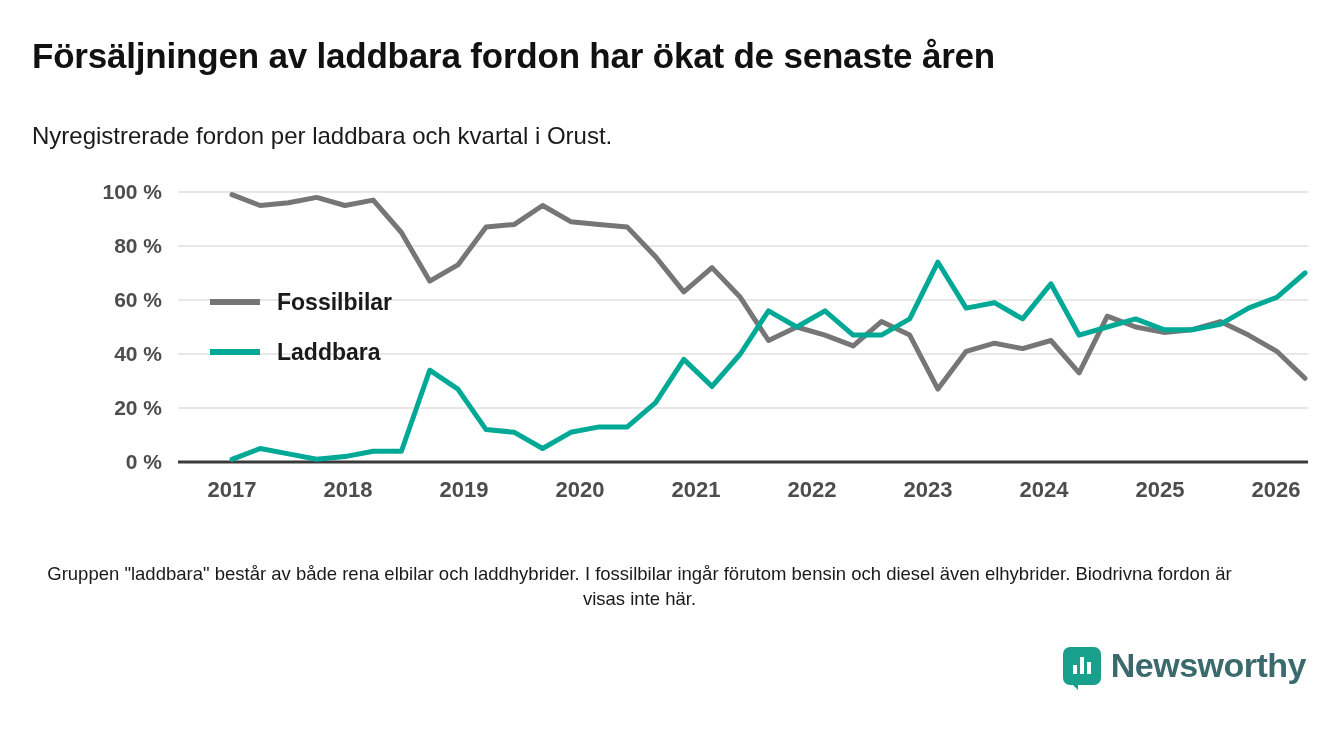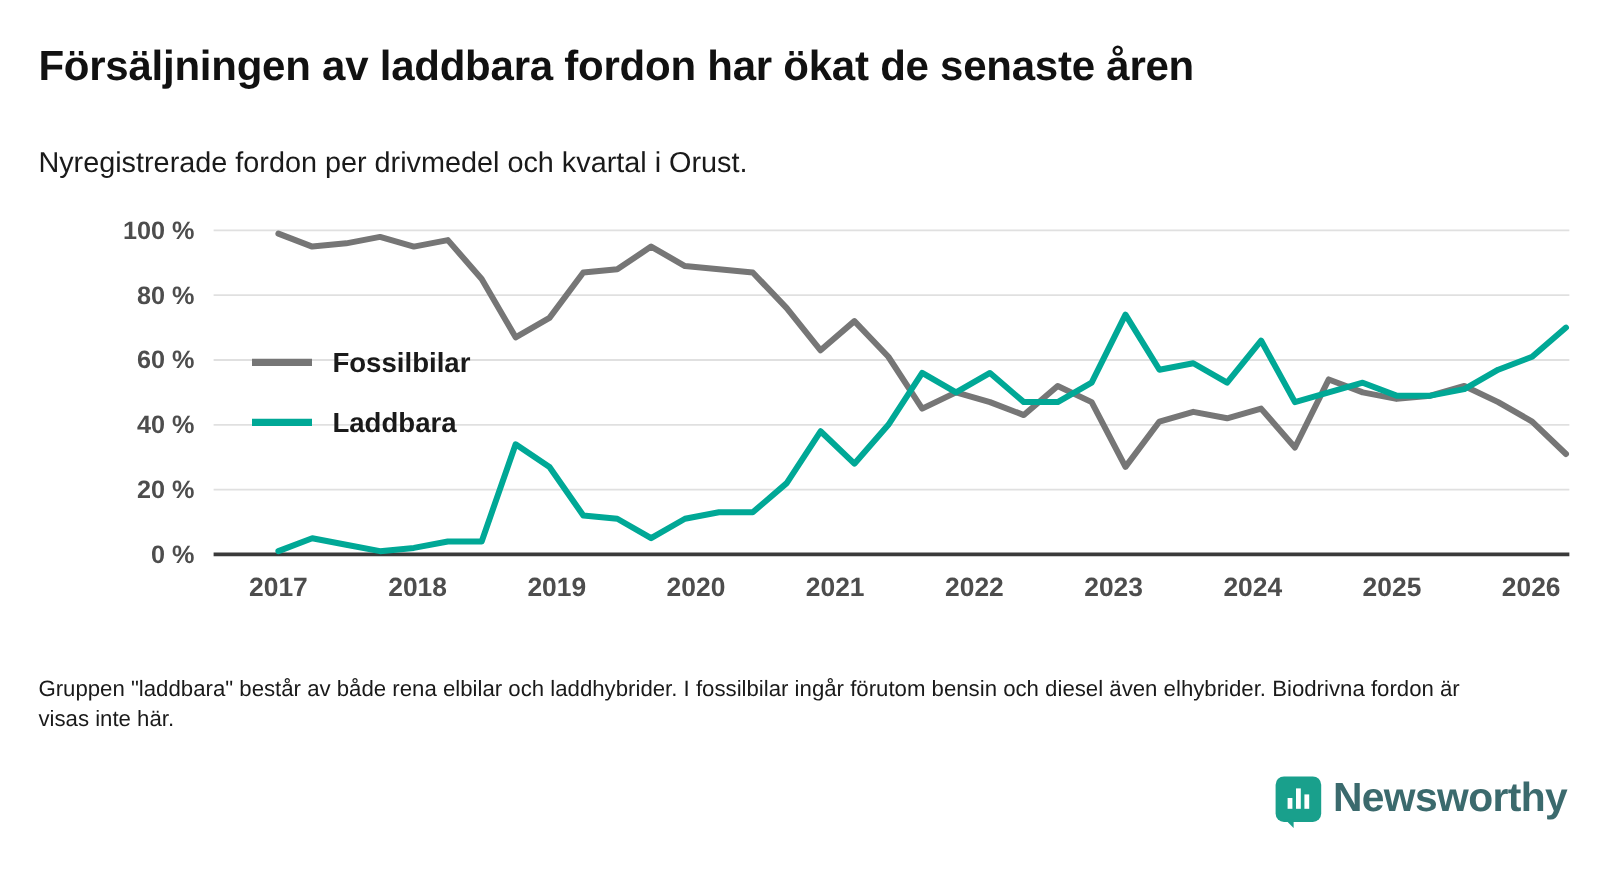--- a/index.html
+++ b/index.html
@@ -14,20 +14,21 @@
     color: #1a1a1a;
     overflow: hidden;
     position: relative;
   }
   .page {
     position: relative;
     width: 1340px;
     height: 733px;
     box-sizing: border-box;
     padding: 16px 32px;
+    text-align: center;
   }
   #chart-title {
     position: absolute;
     left: 32px;
     top: 36px;
     font-size: 35px;
     font-weight: bold;
     letter-spacing: -0.2px;
     color: #111111;
     white-space: nowrap;
@@ -125,21 +126,21 @@
     font-size: 23px;
     fill: #1a1a1a;
   }
 </style>
 </head>
 <body>
 
 <div class="page">
 
   <div id="chart-title">Försäljningen av laddbara fordon har ökat de senaste åren</div>
-  <div id="chart-subtitle">Nyregistrerade fordon per drivmedel och kvartal i Orust.</div>
+  <div id="chart-subtitle">Nyregistrerade fordon per laddbara och kvartal i Orust.</div>
 
   <div id="chart-area">
     <svg id="chart-svg" width="1276" height="350" viewBox="0 0 1276 350">
 
       <g stroke="#e0e0e0" stroke-width="1.5">
         <line x1="146" y1="20" x2="1276" y2="20"></line>
         <line x1="146" y1="74" x2="1276" y2="74"></line>
         <line x1="146" y1="128" x2="1276" y2="128"></line>
         <line x1="146" y1="182" x2="1276" y2="182"></line>
         <line x1="146" y1="236" x2="1276" y2="236"></line>

